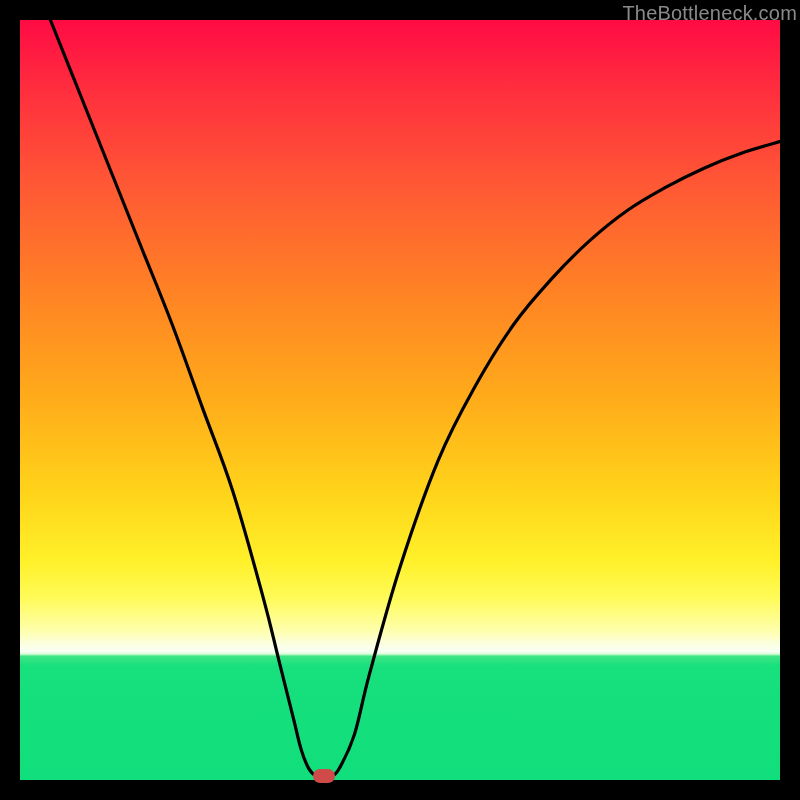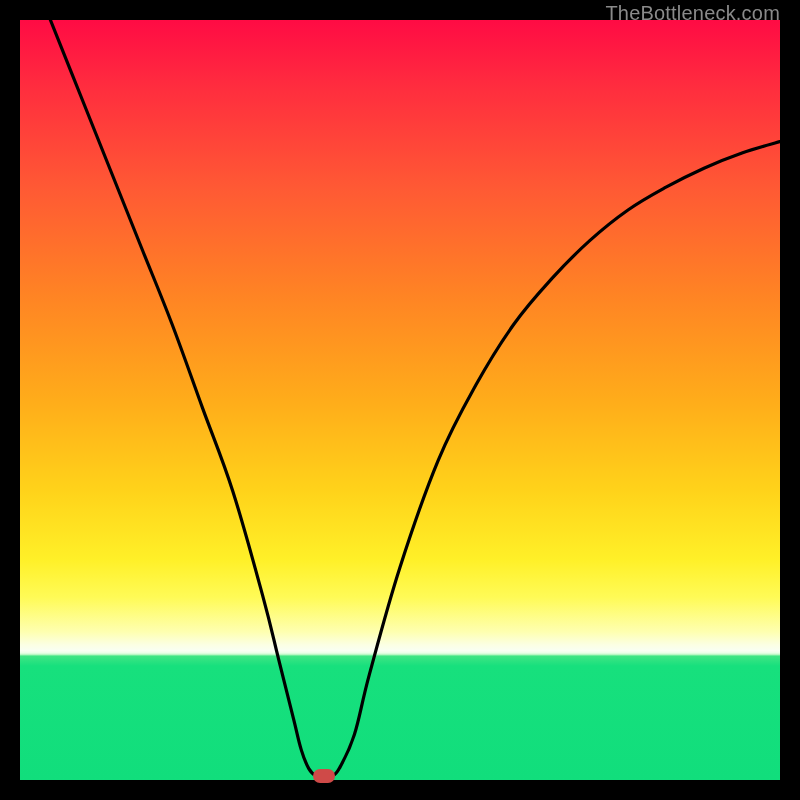--- a/index.html
+++ b/index.html
@@ -56,21 +56,21 @@
     width: 22px;
     height: 14px;
     border-radius: 7px;
     background: #cf4a48;
     transform: translate(-50%, -50%);
     pointer-events: none;
   }
   .watermark {
     position: absolute;
     top: 2px;
-    right: 20px;
+    right: 3px;
     font-family: Arial, Helvetica, sans-serif;
     font-size: 20px;
     color: #8a8a8a;
     font-weight: 500;
     letter-spacing: 0.2px;
     user-select: none;
   }
 </style>
 </head>
 <body>

